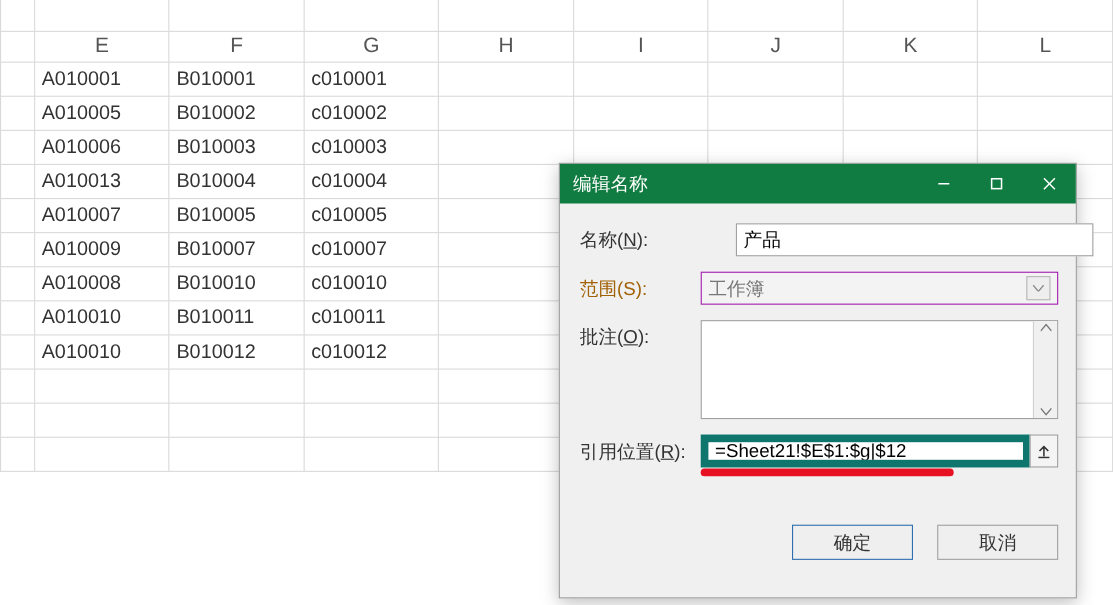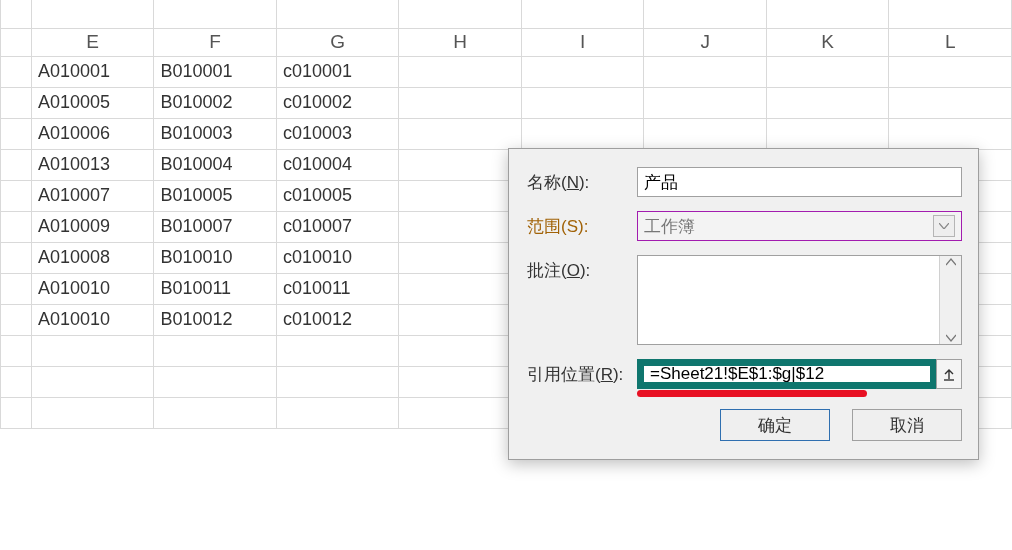--- a/index.html
+++ b/index.html
@@ -68,32 +68,33 @@
     align-items: center;
     padding-left: 12px;
   }
   .titlebar .title { flex: 1; font-size: 17px; }
   .titlebar .winbtn {
     width: 48px; height: 36px;
     display: flex; align-items: center; justify-content: center;
     color: #fff;
   }
   .titlebar .winbtn svg { width: 14px; height: 14px; }
-  .dlgbody { padding: 18px 16px 14px 18px; }
+  .dlgbody { padding: 18px 16px 30px 18px; }
   .row { display: flex; align-items: flex-start; margin-bottom: 14px; }
   .row .lbl { width: 110px; padding-top: 4px; color: #333; font-size: 17px; }
   .row .lbl.disabled { color: #a16207; }
   .row .ctl { flex: 1; }
   .textinput {
     width: 100%; height: 30px;
     border: 1px solid #a0a0a0;
     background: #fff;
     padding: 2px 6px;
     font-size: 17px;
     font-family: inherit;
+    margin-left: 32px;
   }
   .selectwrap {
     position: relative;
   }
   .selectbox {
     width: 100%; height: 30px;
     border: 1px solid #a21caf;
     background: #f3f3f3;
     color: #777;
     padding: 2px 6px;
@@ -149,20 +150,21 @@
     display: flex; justify-content: flex-end;
     gap: 22px;
     padding: 6px 0 4px 0;
   }
   .btn {
     width: 110px; height: 32px;
     border: 1px solid #a0a0a0;
     background: #efefef;
     display: flex; align-items: center; justify-content: center;
     font-size: 17px;
+    margin-top: 32px;
   }
   .btn.primary { border: 1.5px solid #2f6fb0; }
   .underline { text-decoration: underline; }
 </style>
 </head>
 <body>
 
 <div class="sheet">
   <table class="grid">
     <colgroup>
@@ -329,20 +331,39 @@
           <td></td>
           <td></td>
           <td></td>
           <td></td>
         </tr>
   </tbody>
     </table>
 </div>
 
 <div class="dialog">
+  <div class="titlebar">
+    <span class="title">编辑名称</span>
+    <span class="winbtn">
+      <svg viewBox="0 0 14 14">
+          <line x1="2" y1="7" x2="12" y2="7" stroke="#fff" stroke-width="1.4"></line>
+        </svg>
+    </span>
+    <span class="winbtn">
+      <svg viewBox="0 0 14 14">
+          <rect x="2.5" y="2.5" width="9" height="9" fill="none" stroke="#fff" stroke-width="1.4"></rect>
+        </svg>
+    </span>
+    <span class="winbtn">
+      <svg viewBox="0 0 14 14">
+          <line x1="2" y1="2" x2="12" y2="12" stroke="#fff" stroke-width="1.4"></line>
+          <line x1="12" y1="2" x2="2" y2="12" stroke="#fff" stroke-width="1.4"></line>
+        </svg>
+    </span>
+  </div>
   <div class="dlgbody">
     <div class="row">
       <div class="lbl"><span>名称(</span><span class="underline">N</span><span>):</span></div>
       <div class="ctl"><input class="textinput" value="产品" style=""></div>
     </div>
     <div class="row">
       <div class="lbl disabled">范围(S):</div>
       <div class="ctl selectwrap">
         <div class="selectbox">
           <span>工作簿</span>

